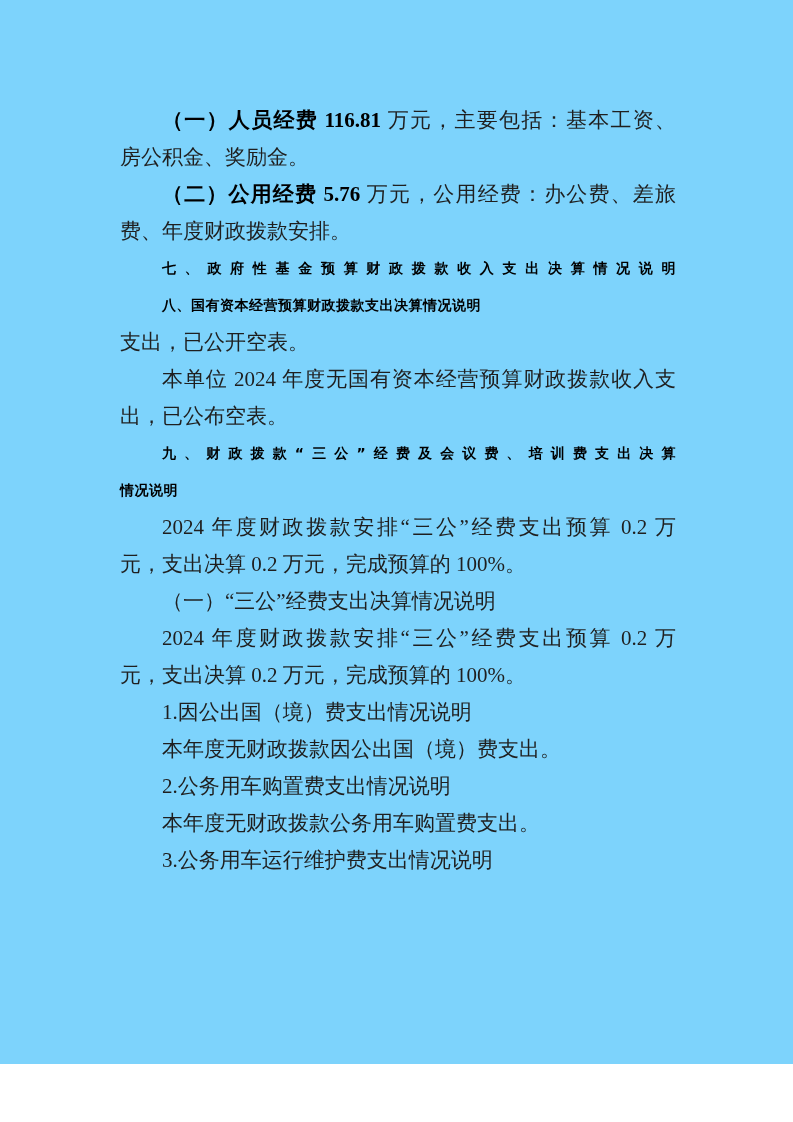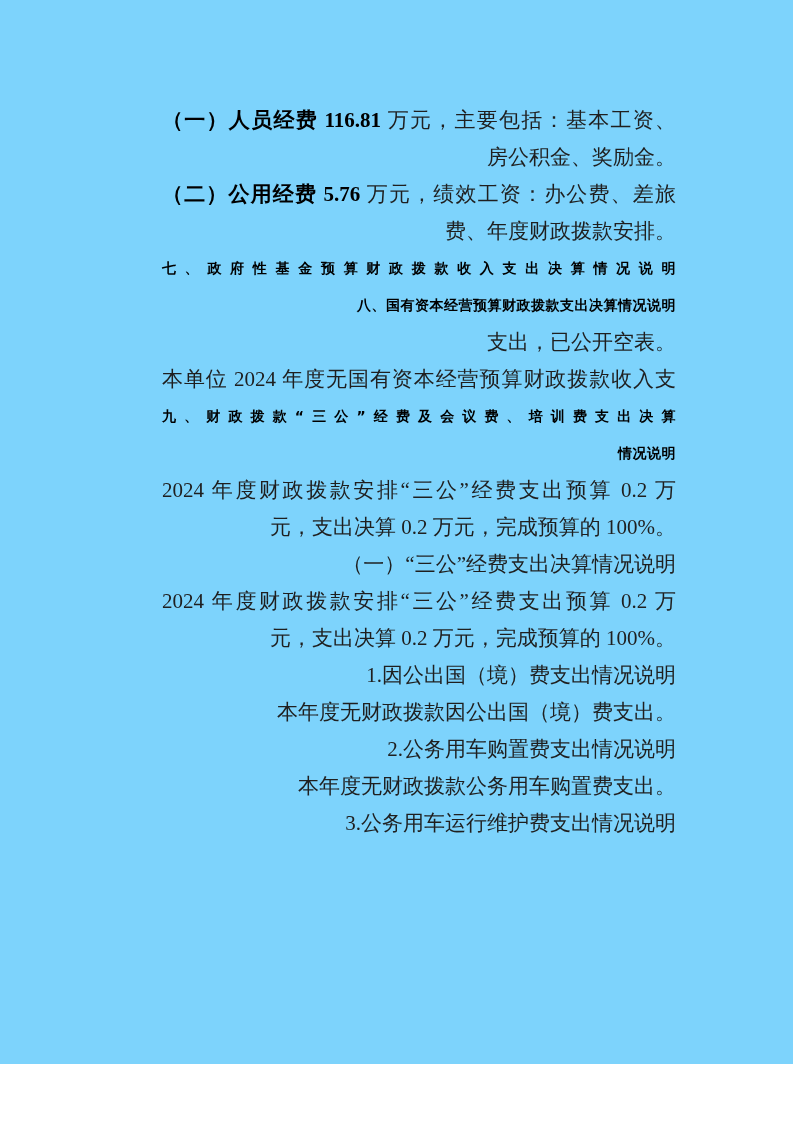--- a/index.html
+++ b/index.html
@@ -17,21 +17,21 @@
     left:120px;
     top:102px;
     width:556px;
     color:#1f1f1f;
   }
   .line {
     height:37px;
     line-height:37px;
     font-size:21px;
     white-space:nowrap;
-    text-align:right;
+    text-align:left;
   }
   .line.indent { padding-left:42px; }
   .line.fill {
     white-space:normal;
     text-align:justify;
     text-align-last:justify;
   }
   .line.heading {
     font-family:"DejaVu Sans","Liberation Sans",sans-serif;
     font-weight:700;
@@ -41,26 +41,27 @@
   }
   .seg.bold { font-weight:700; color:#000000; }
 </style>
 </head>
 <body>
 
 <div class="page">
   <div class="content" id="content">
       <div class="line body indent fill"><span class="seg bold">（一）人员经费 116.81</span><span class="seg"> 万元，主要包括：基本工资、</span></div>
       <div class="line body"><span class="seg">房公积金、奖励金。</span></div>
-      <div class="line body indent fill"><span class="seg bold">（二）公用经费 5.76</span><span class="seg"> 万元，绩效工资：办公费、差旅</span></div>
+      <div class="line body indent fill"><span class="seg bold">（二）公用经费 5.76</span><span class="seg"> 万元，公用经费：办公费、差旅</span></div>
       <div class="line body"><span class="seg">费、年度财政拨款安排。</span></div>
       <div class="line heading indent fill"><span class="seg bold">七、政府性基金预算财政拨款收入支出决算情况说明</span></div>
       <div class="line heading indent"><span class="seg bold">八、国有资本经营预算财政拨款支出决算情况说明</span></div>
       <div class="line body"><span class="seg">支出，已公开空表。</span></div>
       <div class="line body indent fill"><span class="seg">本单位 2024 年度无国有资本经营预算财政拨款收入支</span></div>
+      <div class="line body"><span class="seg">出，已公布空表。</span></div>
       <div class="line heading indent fill"><span class="seg bold">九、财政拨款“三公”经费及会议费、培训费支出决算</span></div>
       <div class="line heading"><span class="seg bold">情况说明</span></div>
       <div class="line body indent fill"><span class="seg">2024 年度财政拨款安排“三公”经费支出预算 0.2 万</span></div>
       <div class="line body"><span class="seg">元，支出决算 0.2 万元，完成预算的 100%。</span></div>
       <div class="line body indent"><span class="seg">（一）“三公”经费支出决算情况说明</span></div>
       <div class="line body indent fill"><span class="seg">2024 年度财政拨款安排“三公”经费支出预算 0.2 万</span></div>
       <div class="line body"><span class="seg">元，支出决算 0.2 万元，完成预算的 100%。</span></div>
       <div class="line body indent"><span class="seg">1.因公出国（境）费支出情况说明</span></div>
       <div class="line body indent"><span class="seg">本年度无财政拨款因公出国（境）费支出。</span></div>
       <div class="line body indent"><span class="seg">2.公务用车购置费支出情况说明</span></div>

